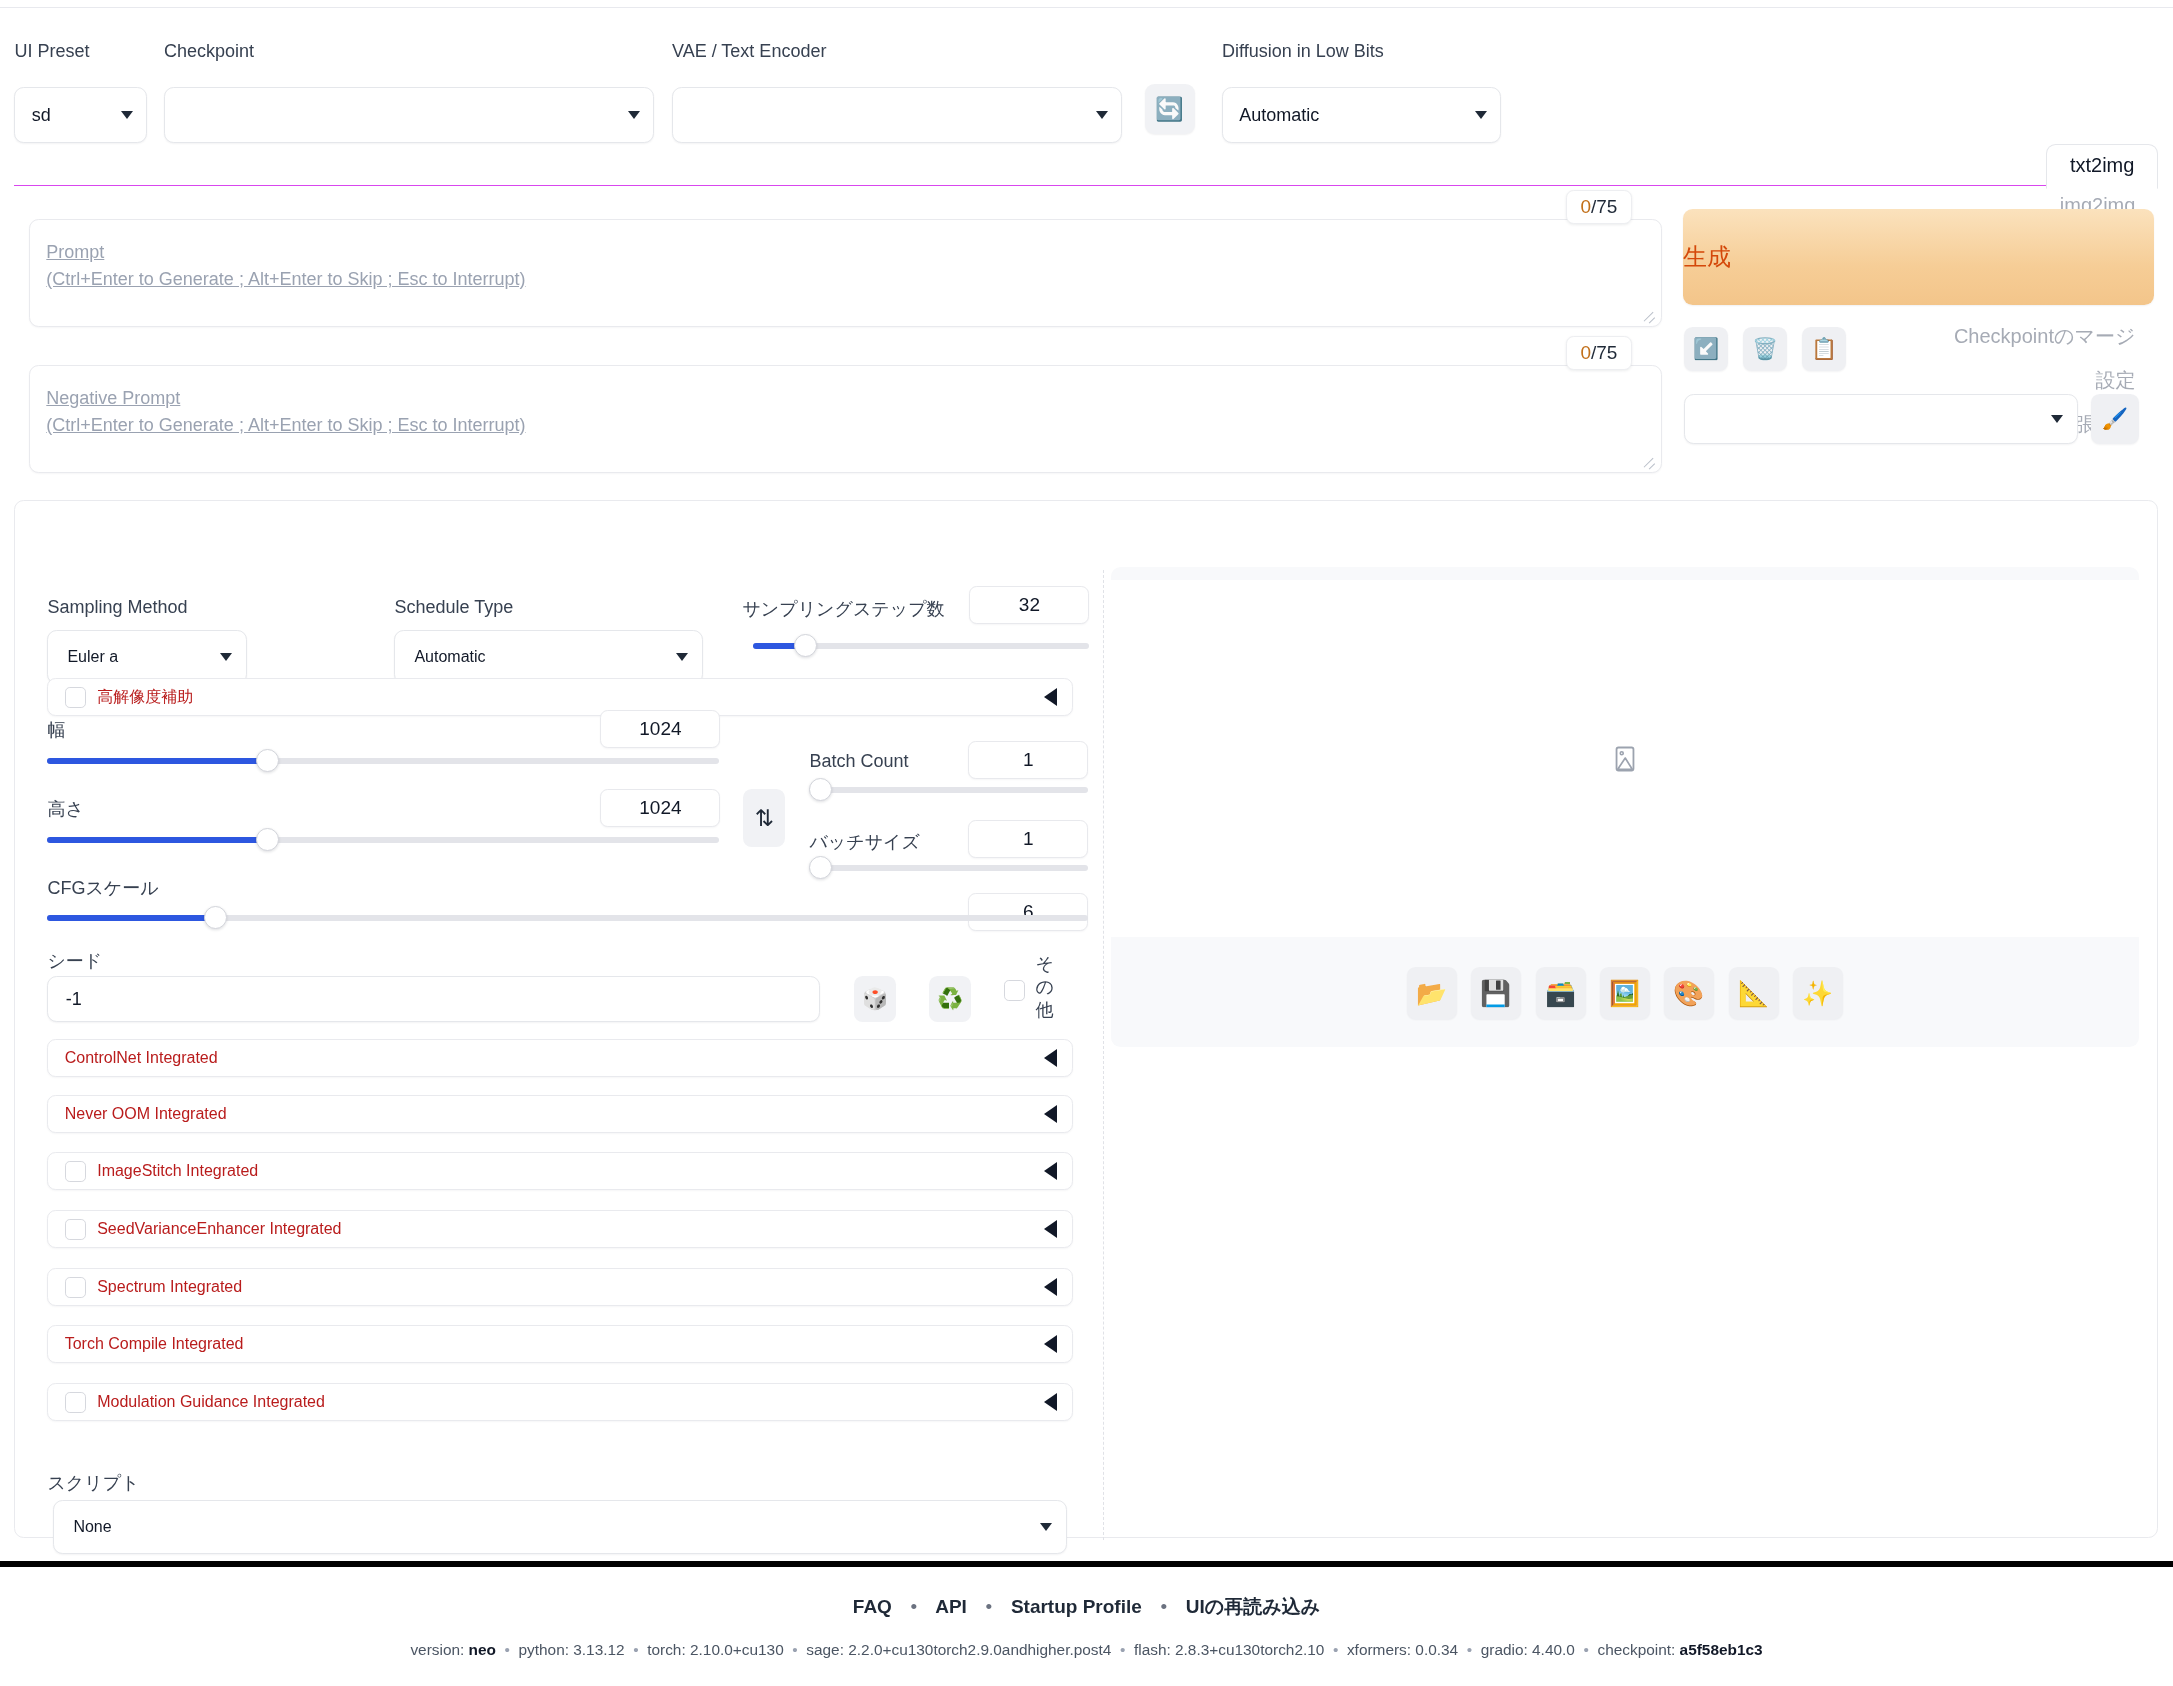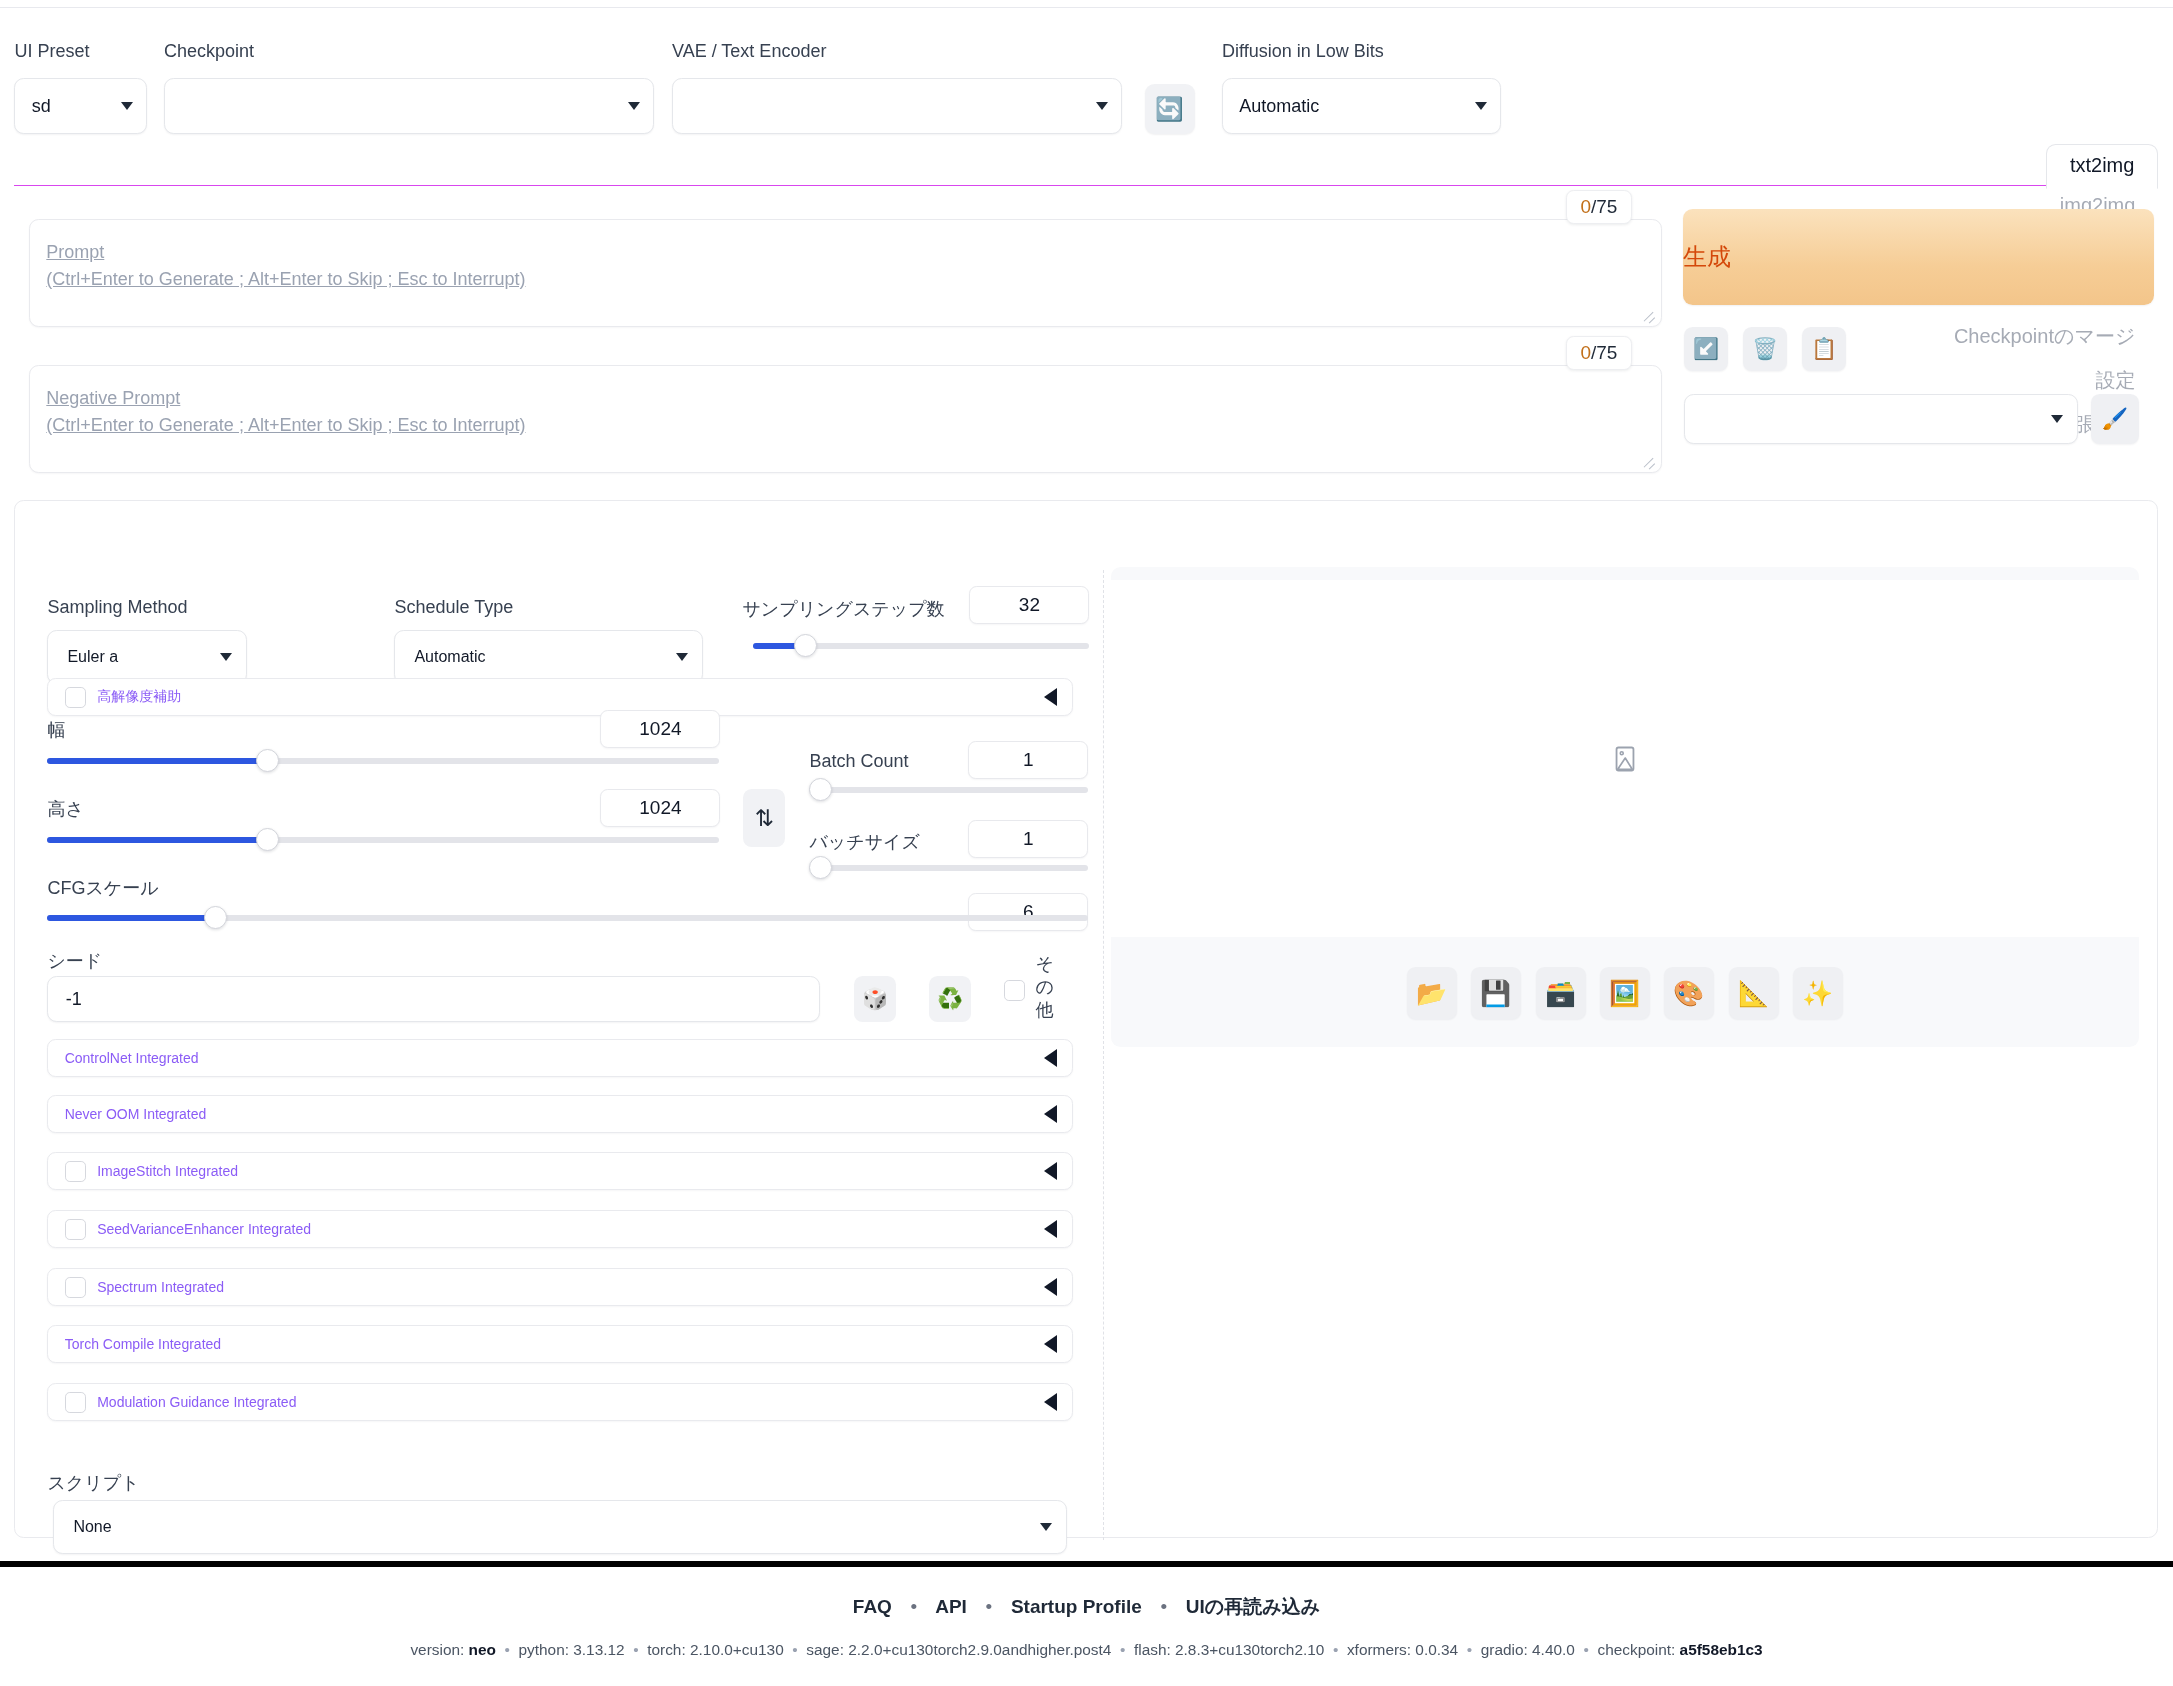--- a/index.html
+++ b/index.html
@@ -22,21 +22,21 @@
     background: #e8e9ee;
   }
 
   
   .topbar {
     position: absolute; left: 0; top: 21px; width: 2173px; height: 106px;
   }
   .fieldgroup { position: absolute; }
   .flabel {
     font-size: 18px; color: #374151; line-height: 19px;
-    display: block; margin-bottom: 17px; white-space: nowrap;
+    display: block; margin-bottom: 26px; white-space: nowrap;
   }
   .select-box {
     position: relative;
     height: 56px;
     border: 1px solid #e5e7eb;
     border-radius: 9.6px;
     background: #ffffff;
     box-shadow: 0 1px 1.9px rgba(16,24,40,.05);
     display: flex; align-items: center;
     padding: 0 37px 0 16.3px;
@@ -230,21 +230,21 @@
   .accordion {
     position: absolute; left: 32px;
     width: 1026px; height: 38px;
     border: 1px solid #e9eaee; border-radius: 8.6px;
     background: #fff;
     box-shadow: 0 1px 1.9px rgba(16,24,40,.04);
     display: flex; align-items: center;
     cursor: pointer;
   }
   .accordion .acc-label {
-    font-size: 14px; color: #8b5cf6; margin-left: 11.5px; white-space: nowrap;
+    font-size: 16px; color: #b91c1c; margin-left: 11.5px; white-space: nowrap;
   }
   .accordion .acc-arrow {
     position: absolute; right: 15.4px; top: 50%; transform: translateY(-50%);
     width: 0; height: 0;
     border-top: 9.6px solid transparent;
     border-bottom: 9.6px solid transparent;
     border-right: 13.4px solid #111827;
   }
   .cbx {
     width: 21px; height: 21px; margin-left: 16.3px;

